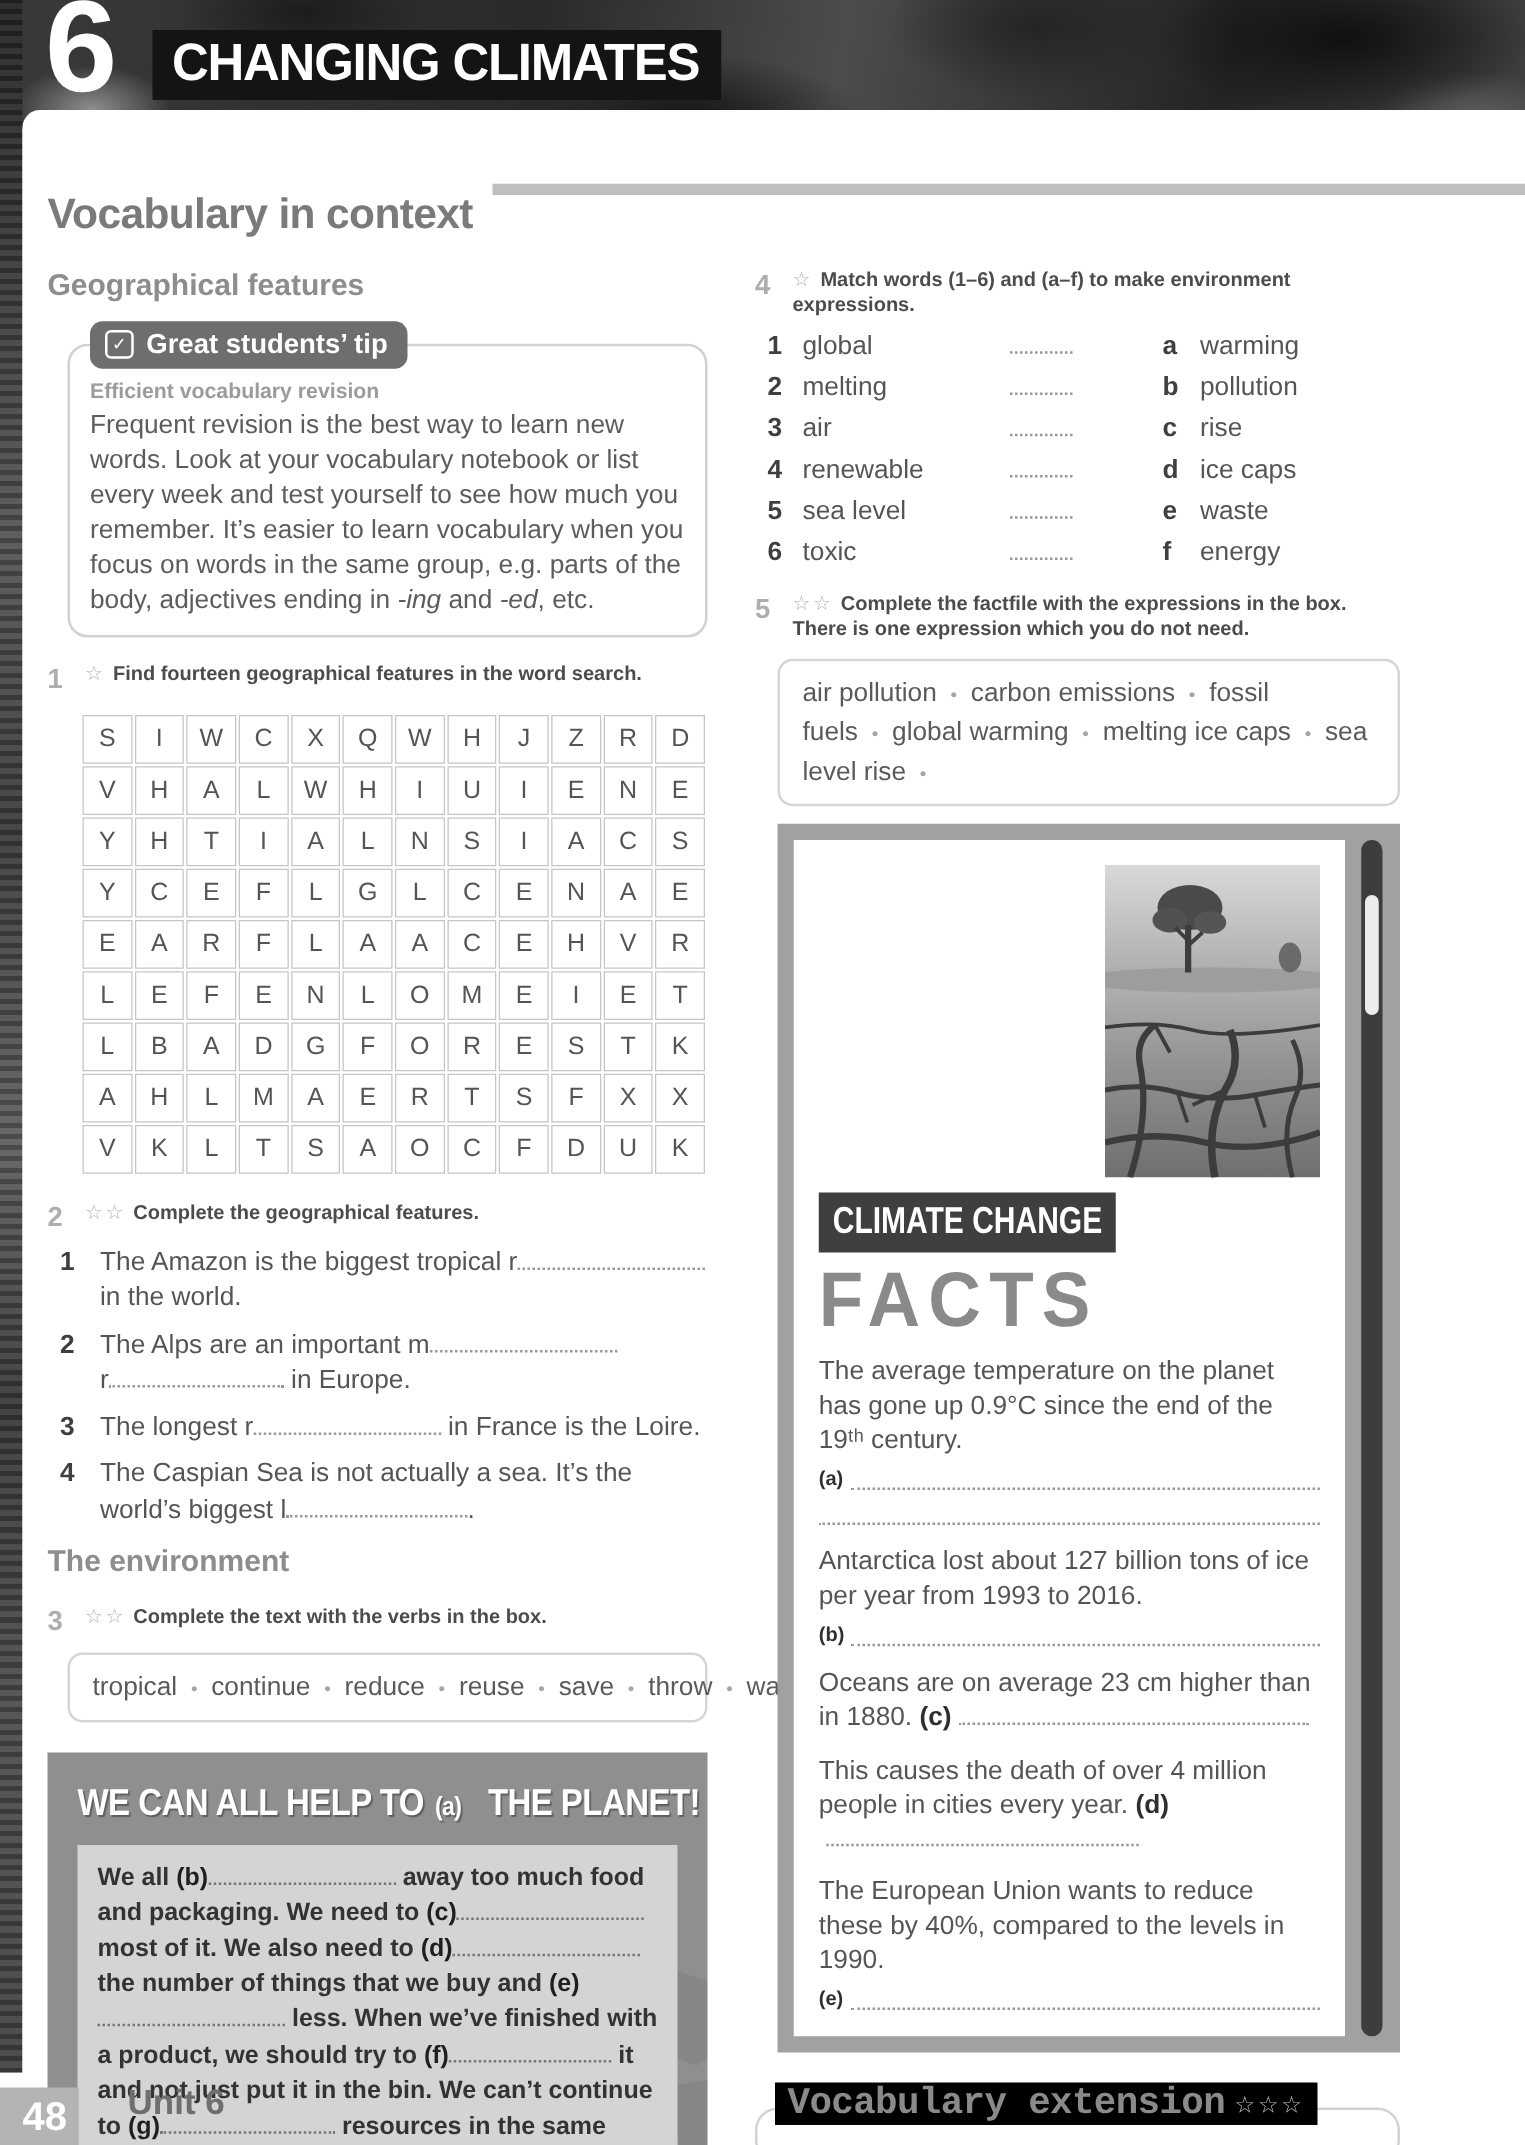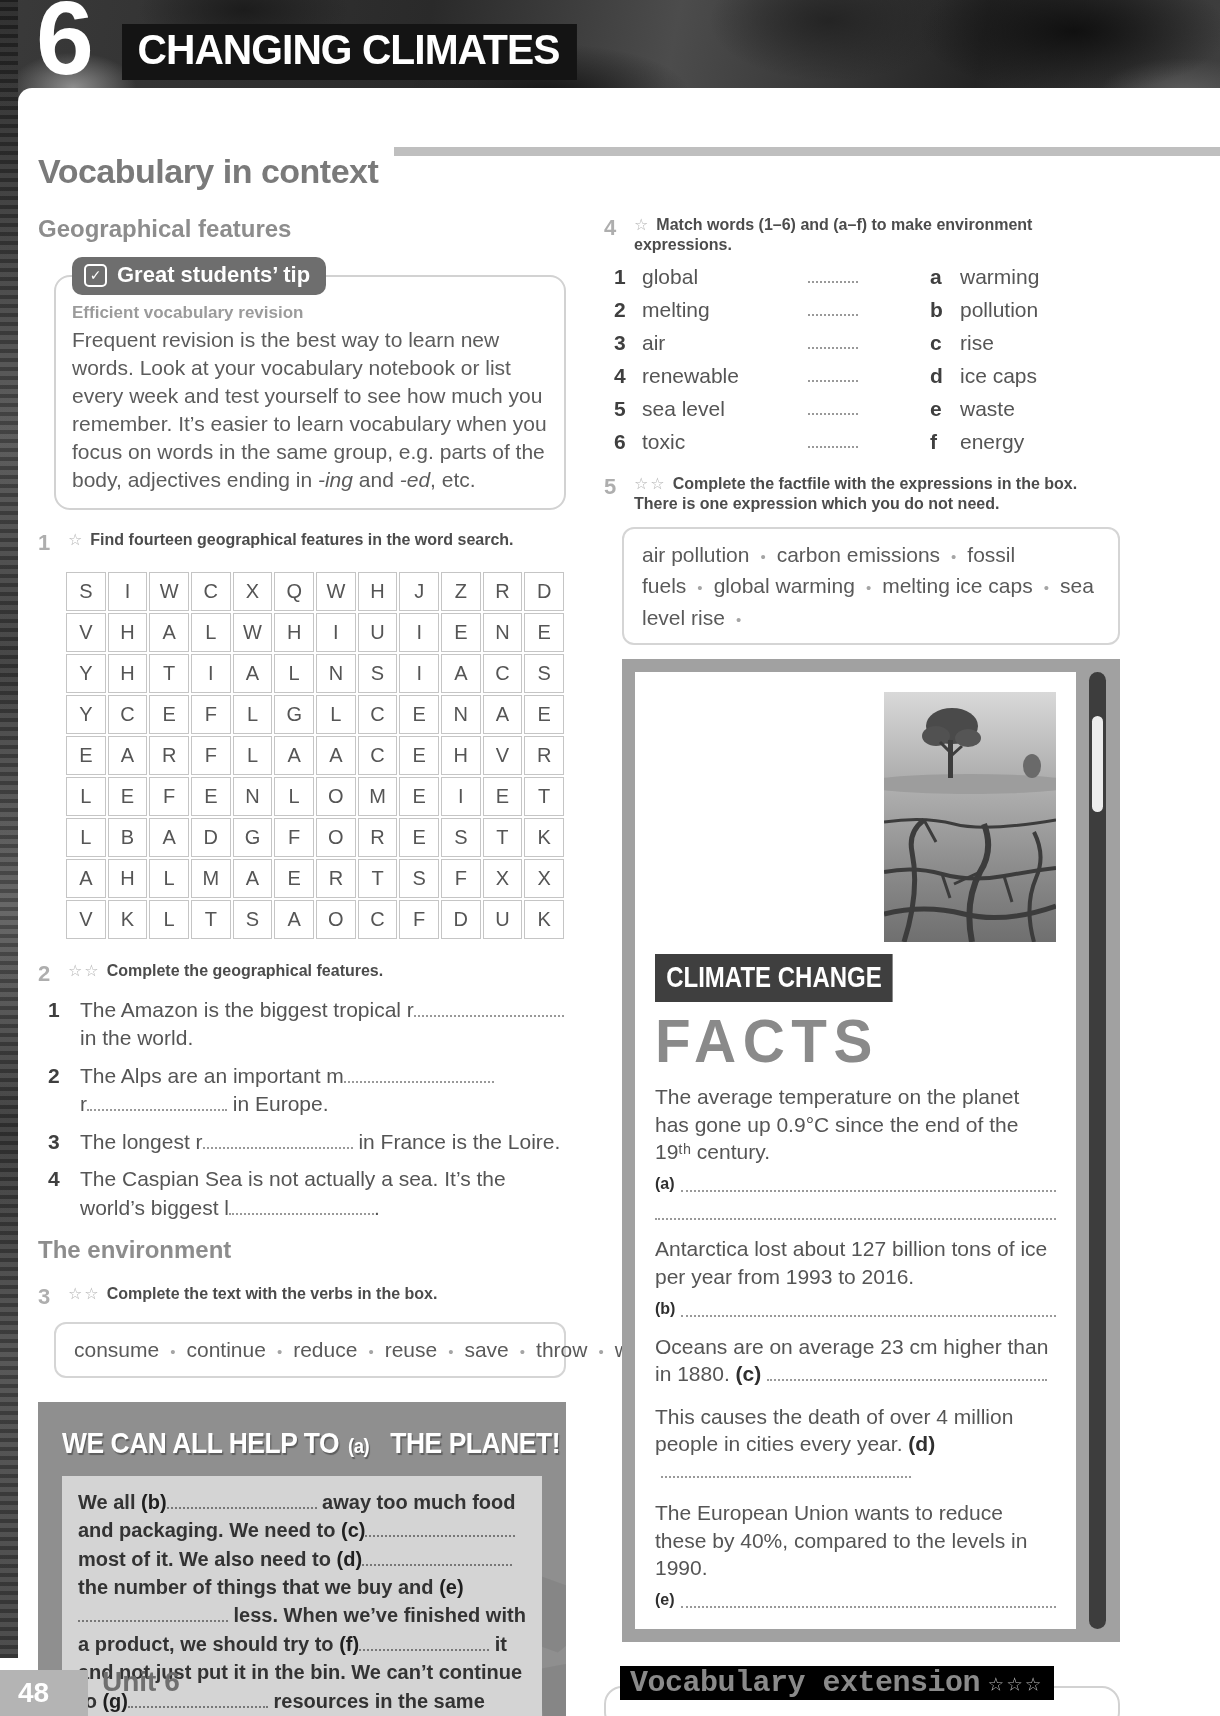--- a/index.html
+++ b/index.html
@@ -124,23 +124,23 @@
   .fdots{display:inline-block;border-bottom:2px dotted #999;height:12px;margin-left:6px;}
   .fact-line{display:flex;overflow:hidden;margin-top:10px;}
   .fdots-flex{flex:1;border-bottom:2px dotted #999;height:15px;margin-left:6px;}
   
   .vx{position:relative;border:2px solid #d2d2d2;border-radius:18px;
       margin:44px 0 0 0;padding:24px 20px 16px 20px;}
   .vx-title{position:absolute;top:-22px;left:14px;background:#000000;padding:0 10px;
       color:#8a8a8a;font-weight:700;font-size:30px;letter-spacing:-0.5px;white-space:nowrap;font-family:Liberation Mono, monospace;}
   .vx-stars{color:#b9b9b9;font-weight:400;font-size:26px;letter-spacing:3px;margin-left:8px;}
   
-  .pgnum-box{position:absolute;left:0;bottom:0;width:88px;height:46px;background:#b4b4b4;
+  .pgnum-box{position:absolute;left:0;bottom:0;width:63px;height:46px;background:#b4b4b4;
       z-index:6;display:flex;align-items:center;padding-left:18px;box-sizing:border-box;
-      color:#fff;font-weight:700;font-size:28px;}
+      color:#fff;font-weight:700;font-size:32px;}
   .unit-label{position:absolute;left:102px;bottom:18px;z-index:6;
       color:#6f6f6f;font-weight:700;font-size:28px;}
 </style>
 </head>
 <body>
 
 <div class="photo-band"></div>
 <div class="photo-strip"></div>
 <div class="unit-num">6</div>
 <div class="unit-title">CHANGING CLIMATES</div>
@@ -325,21 +325,21 @@
             <span class="itext"><span>The Caspian Sea is not actually a sea. It’s the world’s biggest l</span><span class="blank" style="width: 145px;"></span><span>.</span></span>
           </div>
         </div>
 
       <div class="subhead">The environment</div>
 
       <div class="exh">
         <span class="exnum">3</span>
         <div class="extitle"><span class="exstars">☆☆</span><span>Complete the text with the verbs in the box.</span></div>
       </div>
-      <div class="wordbox" id="ex3-box"><span>consume</span><span class="dotsep">•</span><span>continue</span><span class="dotsep">•</span><span>reduce</span><span class="dotsep">•</span><span>reuse</span><span class="dotsep">•</span><span>save</span><span class="dotsep">•</span><span>throw</span><span class="dotsep">•</span><span>waste</span><span class="dotsep">•</span></div>
+      <div class="wordbox" id="ex3-box"><span>tropical</span><span class="dotsep">•</span><span>continue</span><span class="dotsep">•</span><span>reduce</span><span class="dotsep">•</span><span>reuse</span><span class="dotsep">•</span><span>save</span><span class="dotsep">•</span><span>throw</span><span class="dotsep">•</span><span>waste</span><span class="dotsep">•</span></div>
 
       <div class="poster">
         <div class="poster-mark">♻</div>
         <div class="poster-mark2">♻</div>
         <div class="poster-title">
           <span>WE CAN ALL HELP TO</span>
           <span class="pt-label">(a)</span>
           <span class="pt-blank"></span>
           <span>THE PLANET!</span>
         </div>

